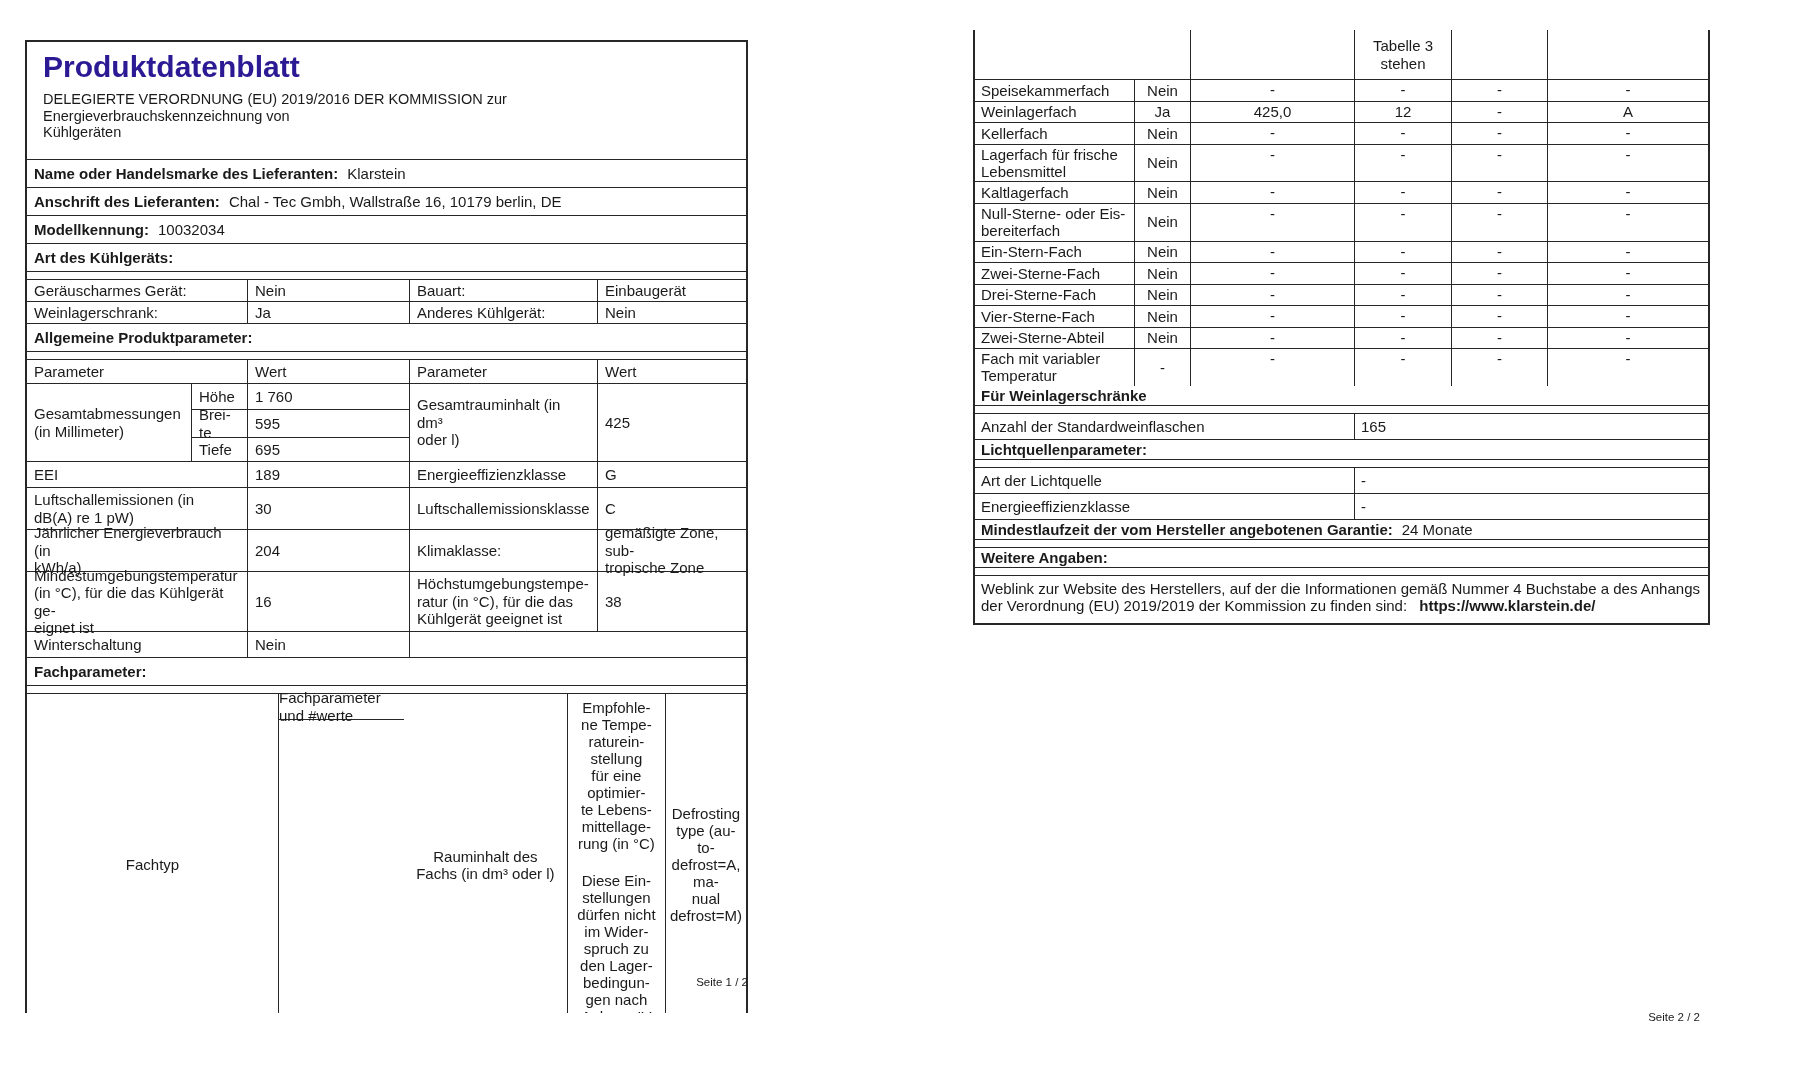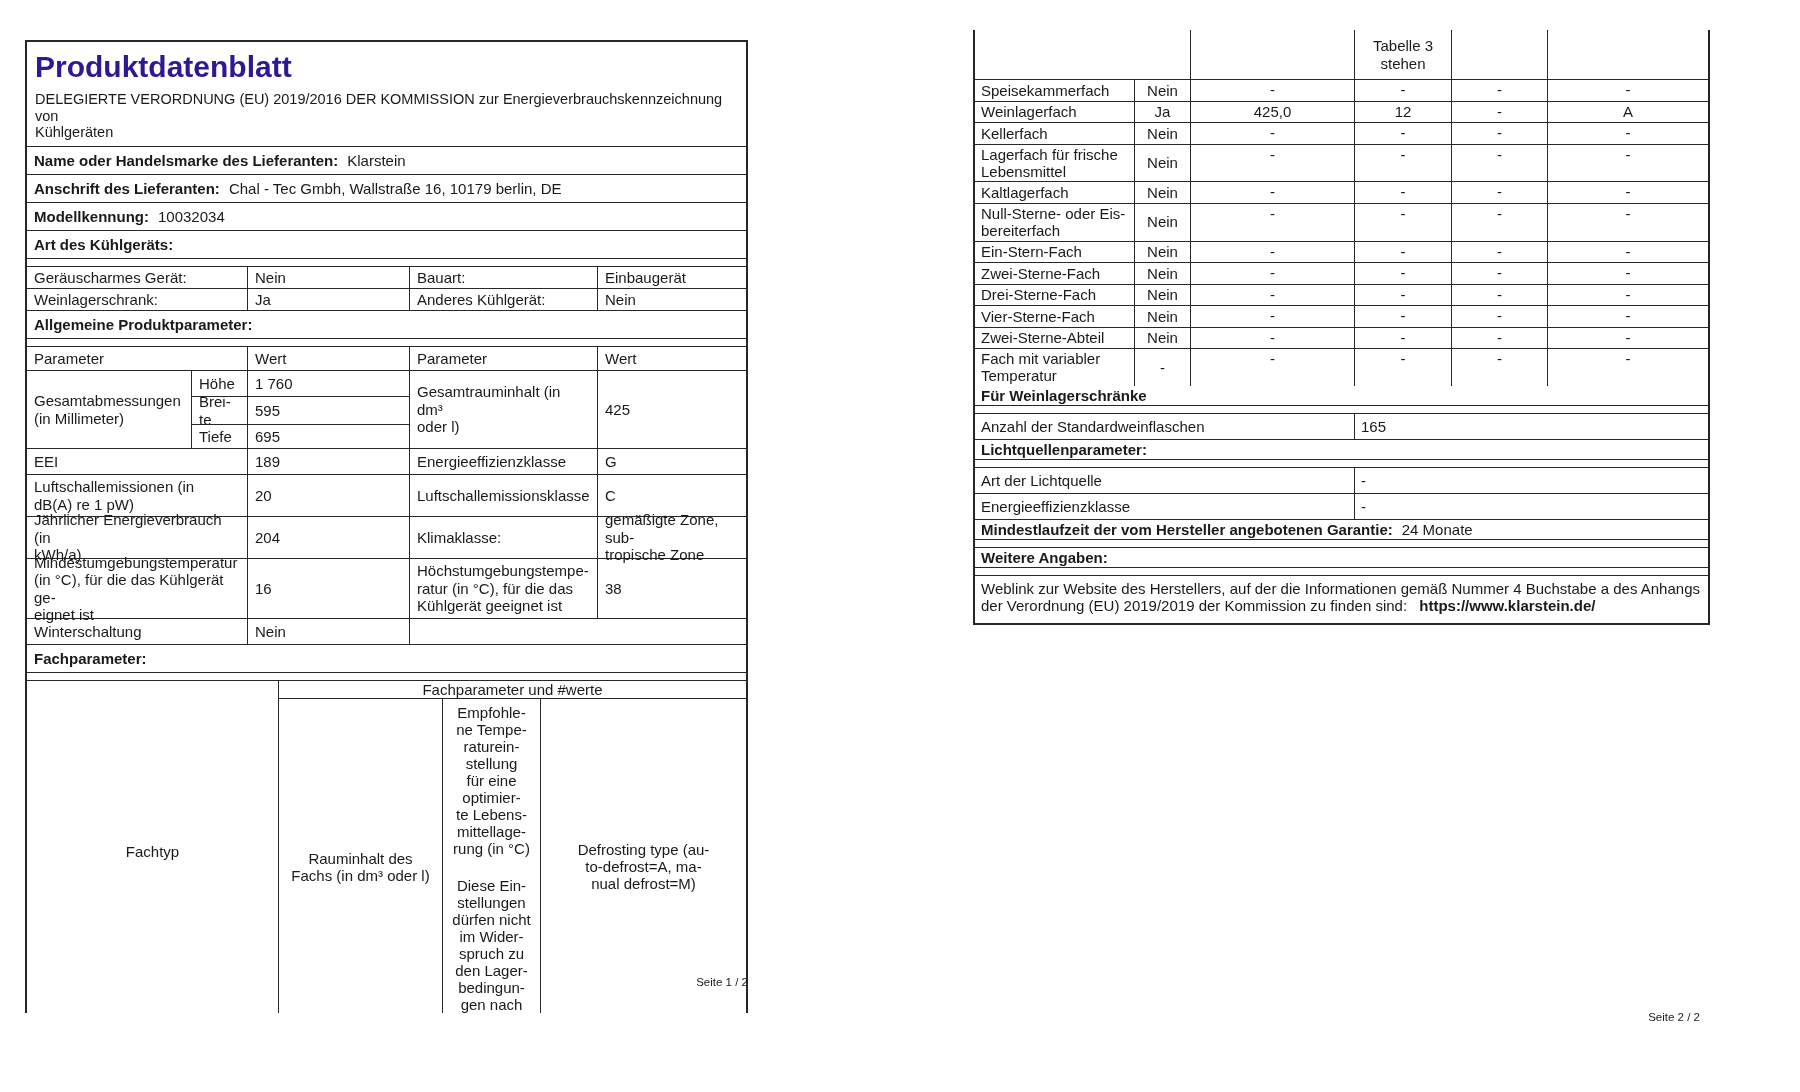--- a/index.html
+++ b/index.html
@@ -19,28 +19,28 @@
   
   .w1{width:221px;}.w1a{width:165px;}.w2{width:162px;}.w3{width:188px;}.w4{flex:1;}
   
   .dimcol{width:218px;display:flex;flex-direction:column;box-sizing:border-box;}
   .dimrow{display:flex;box-sizing:border-box;border-bottom:1.6px solid #272727;flex:0 0 auto;}
   .dimrow:last-child{border-bottom:none;}
   .dk{width:56px;box-sizing:border-box;border-right:1.6px solid #272727;padding:2px 7px;display:flex;align-items:center;}
   .dv{flex:1;box-sizing:border-box;border-right:1.6px solid #272727;padding:2px 7px;display:flex;align-items:center;}.f2{width:164px;}.f3{width:98px;}.f4{width:96px;}.f5{flex:1;}
   .fachwrap{display:flex;height:341px;}
   .fachleft{width:252px;box-sizing:border-box;border-right:1.6px solid #272727;display:flex;align-items:center;justify-content:center;}
-  .fachright{flex:1;display:flex;flex-direction:column;}
+  .fachright{flex:1;display:flex;flex-direction:row;}
   .fachtitle{height:26px;box-sizing:border-box;border-bottom:1.6px solid #272727;display:flex;align-items:center;justify-content:center;}
   .fachcols{flex:1;display:flex;}
   .fc{box-sizing:border-box;border-right:1.6px solid #272727;padding:4px 4px;display:flex;flex-direction:column;align-items:center;justify-content:center;text-align:center;line-height:17px;}
   .fc:last-child{border-right:none;text-align:center;}
   .fc.topalign{justify-content:flex-start;gap:20px;padding-top:5px;}
   
-  .hblock{display:block;border-bottom:1.6px solid #272727;box-sizing:border-box;height:105px;padding:6px 8px;}
+  .hblock{display:block;border-bottom:1.6px solid #272727;box-sizing:border-box;height:118px;padding:6px 16px;}
   .title{font-size:30px;font-weight:bold;color:#2b1a94;letter-spacing:0px;margin:2px 0 6px 0;}
   .subtitle{font-size:14.5px;}
   .kv .lab{font-weight:bold;margin-right:9px;}
   
   .g1{width:160px;}.g2{width:56px;}.g3{width:164px;}.g4{width:97px;}.g5{width:96px;}.g6{flex:1;}
   .p2row{min-height:21.5px;}
   .p2 .c{padding:1px 6px;}
   .h1{width:380px;}
   .footer{position:absolute;font-size:11.5px;color:#1a1a1a;}
   .f-1{left:598px;top:976px;width:150px;text-align:right;}
@@ -138,21 +138,21 @@
     <div class="r" style="height:26px">
       <div class="c w1">EEI</div>
       <div class="c w2">189</div>
       <div class="c w3">Energieeffizienzklasse</div>
       <div class="c w4">G</div>
     </div>
 
     <div class="r" style="height:42px">
       <div class="c w1 pre">Luftschallemissionen (in
 dB(A) re 1 pW)</div>
-      <div class="c w2">20</div>
+      <div class="c w2">30</div>
       <div class="c w3">Luftschallemissionsklasse</div>
       <div class="c w4">C</div>
     </div>
 
     <div class="r" style="height:42px">
       <div class="c w1 pre">Jährlicher Energieverbrauch (in
 kWh/a)</div>
       <div class="c w2">204</div>
       <div class="c w3">Klimaklasse:</div>
       <div class="c w4 pre">gemäßigte Zone, sub-

